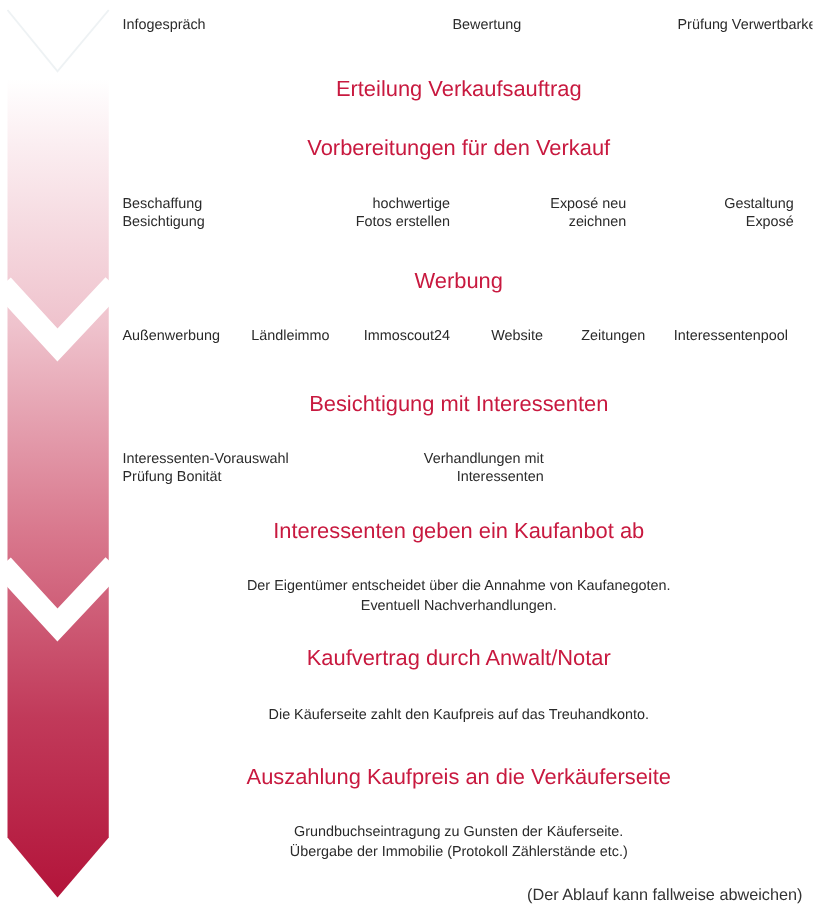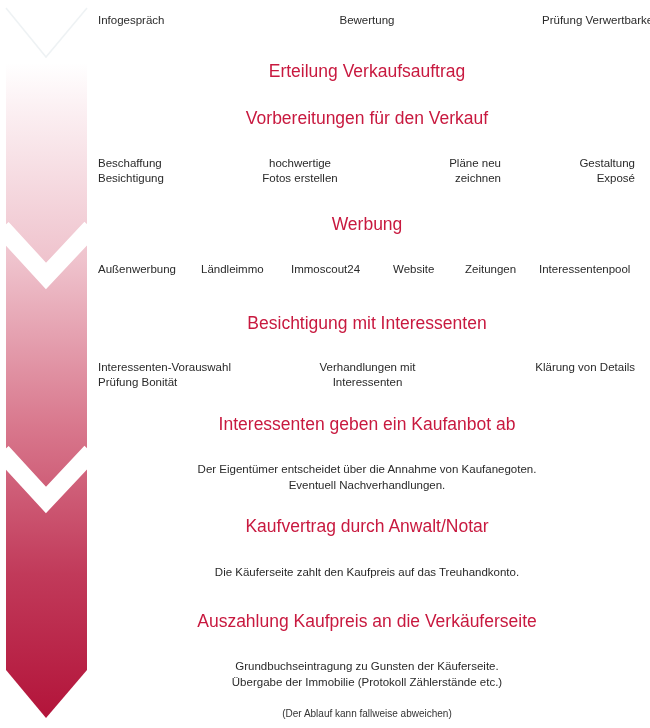--- a/index.html
+++ b/index.html
@@ -3,25 +3,25 @@
 <meta charset="utf-8">
 <style>
   html, body { margin:0; padding:0; background:#ffffff; }
   body { width:650px; height:728px; position:relative; overflow:hidden;
          font-family:"Liberation Sans", sans-serif; color:#222; }
   .arrow { position:absolute; left:0; top:0; width:100px; height:728px; }
   .abs { position:absolute; }
   .item { font-size:11.5px; line-height:15px; color:#2a2a2a; white-space:nowrap; }
   .heading { font-size:17.5px; color:#c8193f; text-align:center; white-space:nowrap;
              left:92px; width:550px; }
-  .center { text-align:center; }
+  .center { text-align:right; }
   .right { text-align:right; }
   .para { font-size:11.5px; line-height:16px; color:#2a2a2a; text-align:center;
           left:92px; width:550px; }
-  .note { font-size:10px; color:#333; text-align:center; left:92px; width:550px; }
+  .note { font-size:13px; color:#333; text-align:right; left:92px; width:550px; }
 </style>
 </head>
 <body>
 
 <svg class="arrow" viewBox="0 0 100 728" xmlns="http://www.w3.org/2000/svg">
   <defs>
     <linearGradient id="g" x1="0" y1="0" x2="0" y2="1" gradientUnits="objectBoundingBox">
       <stop offset="0" stop-color="#ffffff"></stop>
       <stop offset="0.08" stop-color="#fbeef1"></stop>
       <stop offset="0.30" stop-color="#efc3cd"></stop>
@@ -49,21 +49,21 @@
 
 <div class="abs item" style="left:98px; top:156px;">
   <div>Beschaffung</div>
   <div>Besichtigung</div>
 </div>
 <div class="abs item center" style="left:240px; top:156px; width:120px;">
   <div>hochwertige</div>
   <div>Fotos erstellen</div>
 </div>
 <div class="abs item right" style="left:420px; top:156px; width:81px;">
-  <div>Pläne neu</div>
+  <div>Exposé neu</div>
   <div>zeichnen</div>
 </div>
 <div class="abs item right" style="left:535px; top:156px; width:100px;">
   <div>Gestaltung</div>
   <div>Exposé</div>
 </div>
 
 <div class="abs heading" style="top:214px;">Werbung</div>
 
 <div class="abs item" style="left:98px; top:262px;">Außenwerbung</div>
@@ -77,21 +77,20 @@
 
 <div class="abs item" style="left:98px; top:360px;">
   <div>Interessenten-Vorauswahl</div>
   <div>Prüfung Bonität</div>
 </div>
 <div class="abs item center" style="left:300px; top:360px; width:135px;">
   <div>Verhandlungen mit</div>
   <div>Interessenten</div>
 </div>
 <div class="abs item right" style="left:455px; top:360px; width:180px;">
-  <div>Klärung von Details</div>
 </div>
 
 <div class="abs heading" style="top:414px;">Interessenten geben ein Kaufanbot ab</div>
 <div class="abs para" style="top:461px;">
   <div>Der Eigentümer entscheidet über die Annahme von Kaufanegoten.</div>
   <div>Eventuell Nachverhandlungen.</div>
 </div>
 
 <div class="abs heading" style="top:516px;">Kaufvertrag durch Anwalt/Notar</div>
 <div class="abs para" style="top:564px;">

